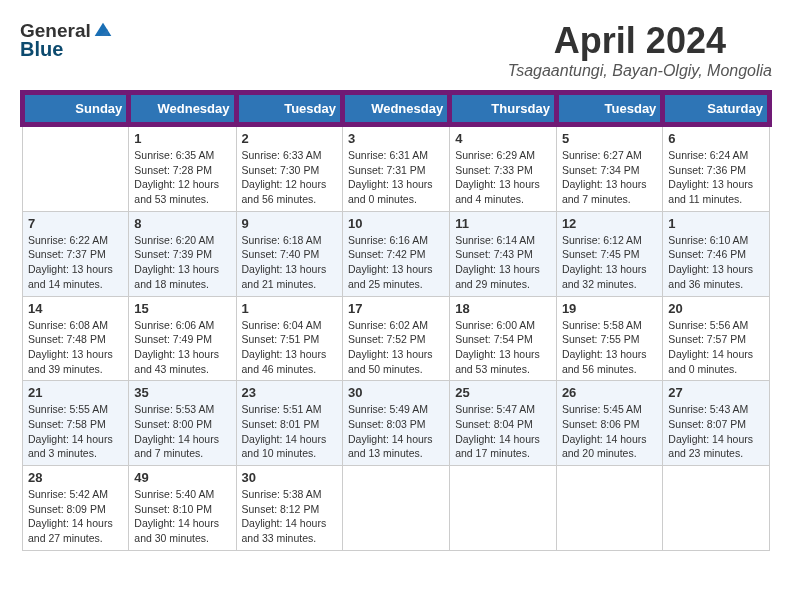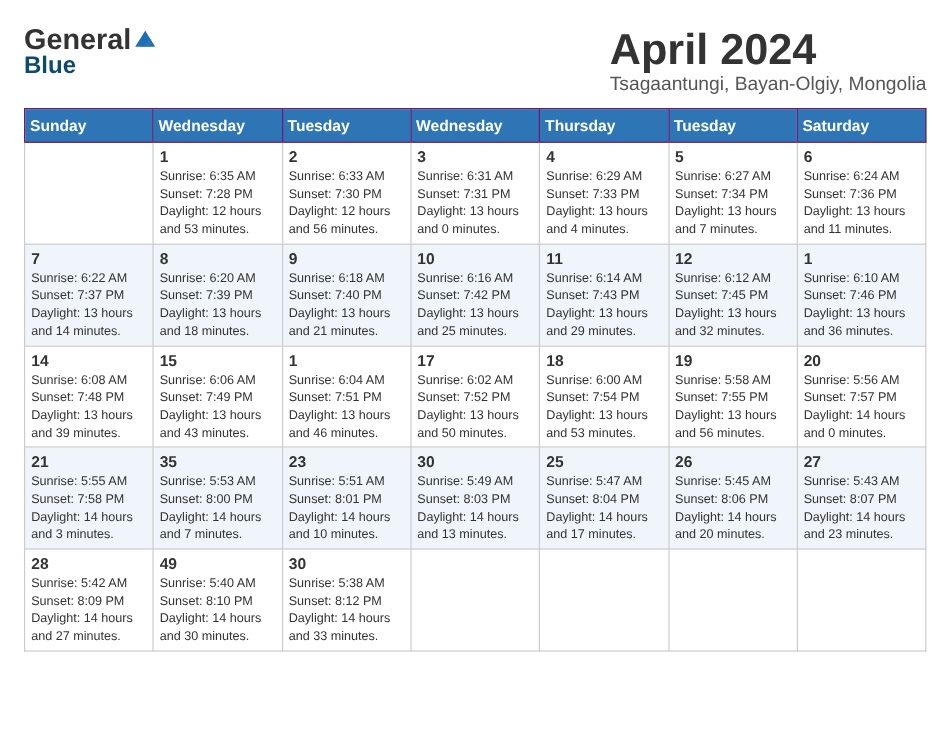--- a/index.html
+++ b/index.html
@@ -17,57 +17,58 @@
       margin-bottom: 10px;
     }
     .logo {
       display: flex;
       flex-direction: column;
       align-items: flex-start;
     }
     .logo-text {
       display: flex;
       align-items: center;
-      font-size: 24px;
+      font-size: 19px;
       font-weight: bold;
       color: #333;
       justify-content: flex-end;
     }
     .logo-general { color: #333; }
     .logo-blue { color: #0c4a6e; }
     .logo-icon {
       width: 20px;
       height: 20px;
       margin-left: 2px;
     }
     .title-section {
-      text-align: left;
+      text-align: center;
     }
     .calendar-title {
       font-size: 36px;
       font-weight: bold;
       color: #333;
     }
     .calendar-subtitle {
       font-size: 16px;
       color: #555;
+      font-style: italic;
     }
     .calendar {
       width: 100%;
       border-collapse: collapse;
       font-size: 11px;
     }
     .calendar thead tr th {
       background-color: #2e75b6;
       color: #fff;
       padding: 6px 4px;
-      text-align: left;
+      text-align: right;
       font-size: 13px;
       font-weight: bold;
-      border: 1px solid #701a75;
+      border: 5px solid #701a75;
     }
     .calendar tbody tr td {
       border: 1px solid #ccc;
       vertical-align: top;
       padding: 4px 5px;
       width: 108px;
       min-height: 80px;
     }
     .calendar tbody tr td.empty {
       background: #f9f9f9;

